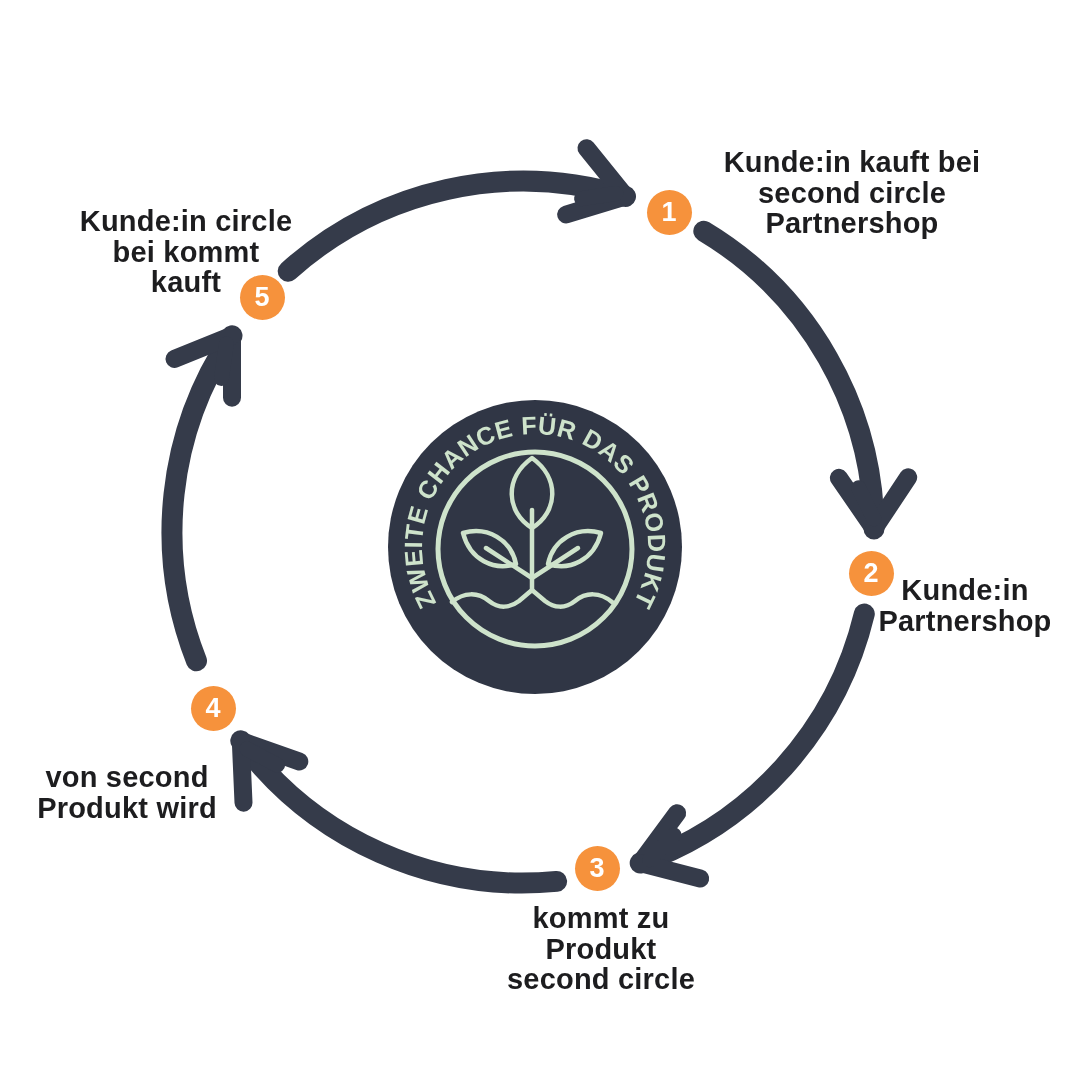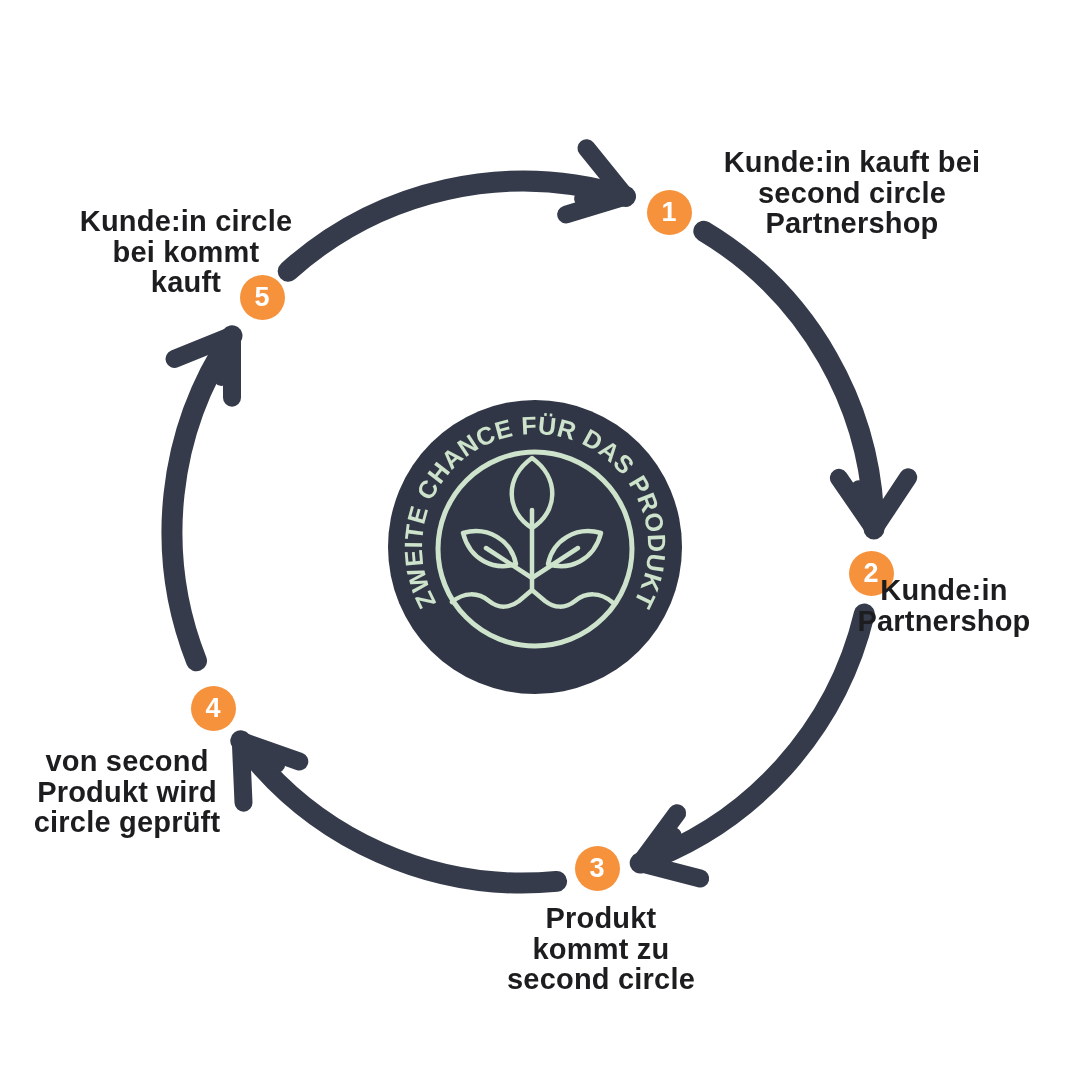--- a/index.html
+++ b/index.html
@@ -102,35 +102,34 @@
   <div class="badge" style="left:574.5px;top:845.5px">3</div>
   <div class="badge" style="left:190.5px;top:685.5px">4</div>
   <div class="badge" style="left:239.5px;top:274.5px">5</div>
 
   <div class="label" style="left:852px;top:193px">
     <div>Kunde:in kauft bei</div>
     <div>second circle</div>
     <div>Partnershop</div>
   </div>
 
-  <div class="label" style="left:944px;top:605px">
+  <div class="label" style="left:965px;top:605px">
     <div>Kunde:in</div>
     <div>Partnershop</div>
   </div>
 
   <div class="label" style="left:601px;top:949px">
+    <div>kommt zu</div>
     <div>Produkt</div>
-    <div>kommt zu</div>
     <div>second circle</div>
   </div>
 
   <div class="label" style="left:127px;top:792px">
     <div>von second</div>
     <div>Produkt wird</div>
-    <div>circle geprüft</div>
   </div>
 
   <div class="label" style="left:186px;top:252px">
     <div>Kunde:in circle</div>
     <div>bei kommt</div>
     <div>kauft</div>
   </div>
 
 </div>
 

